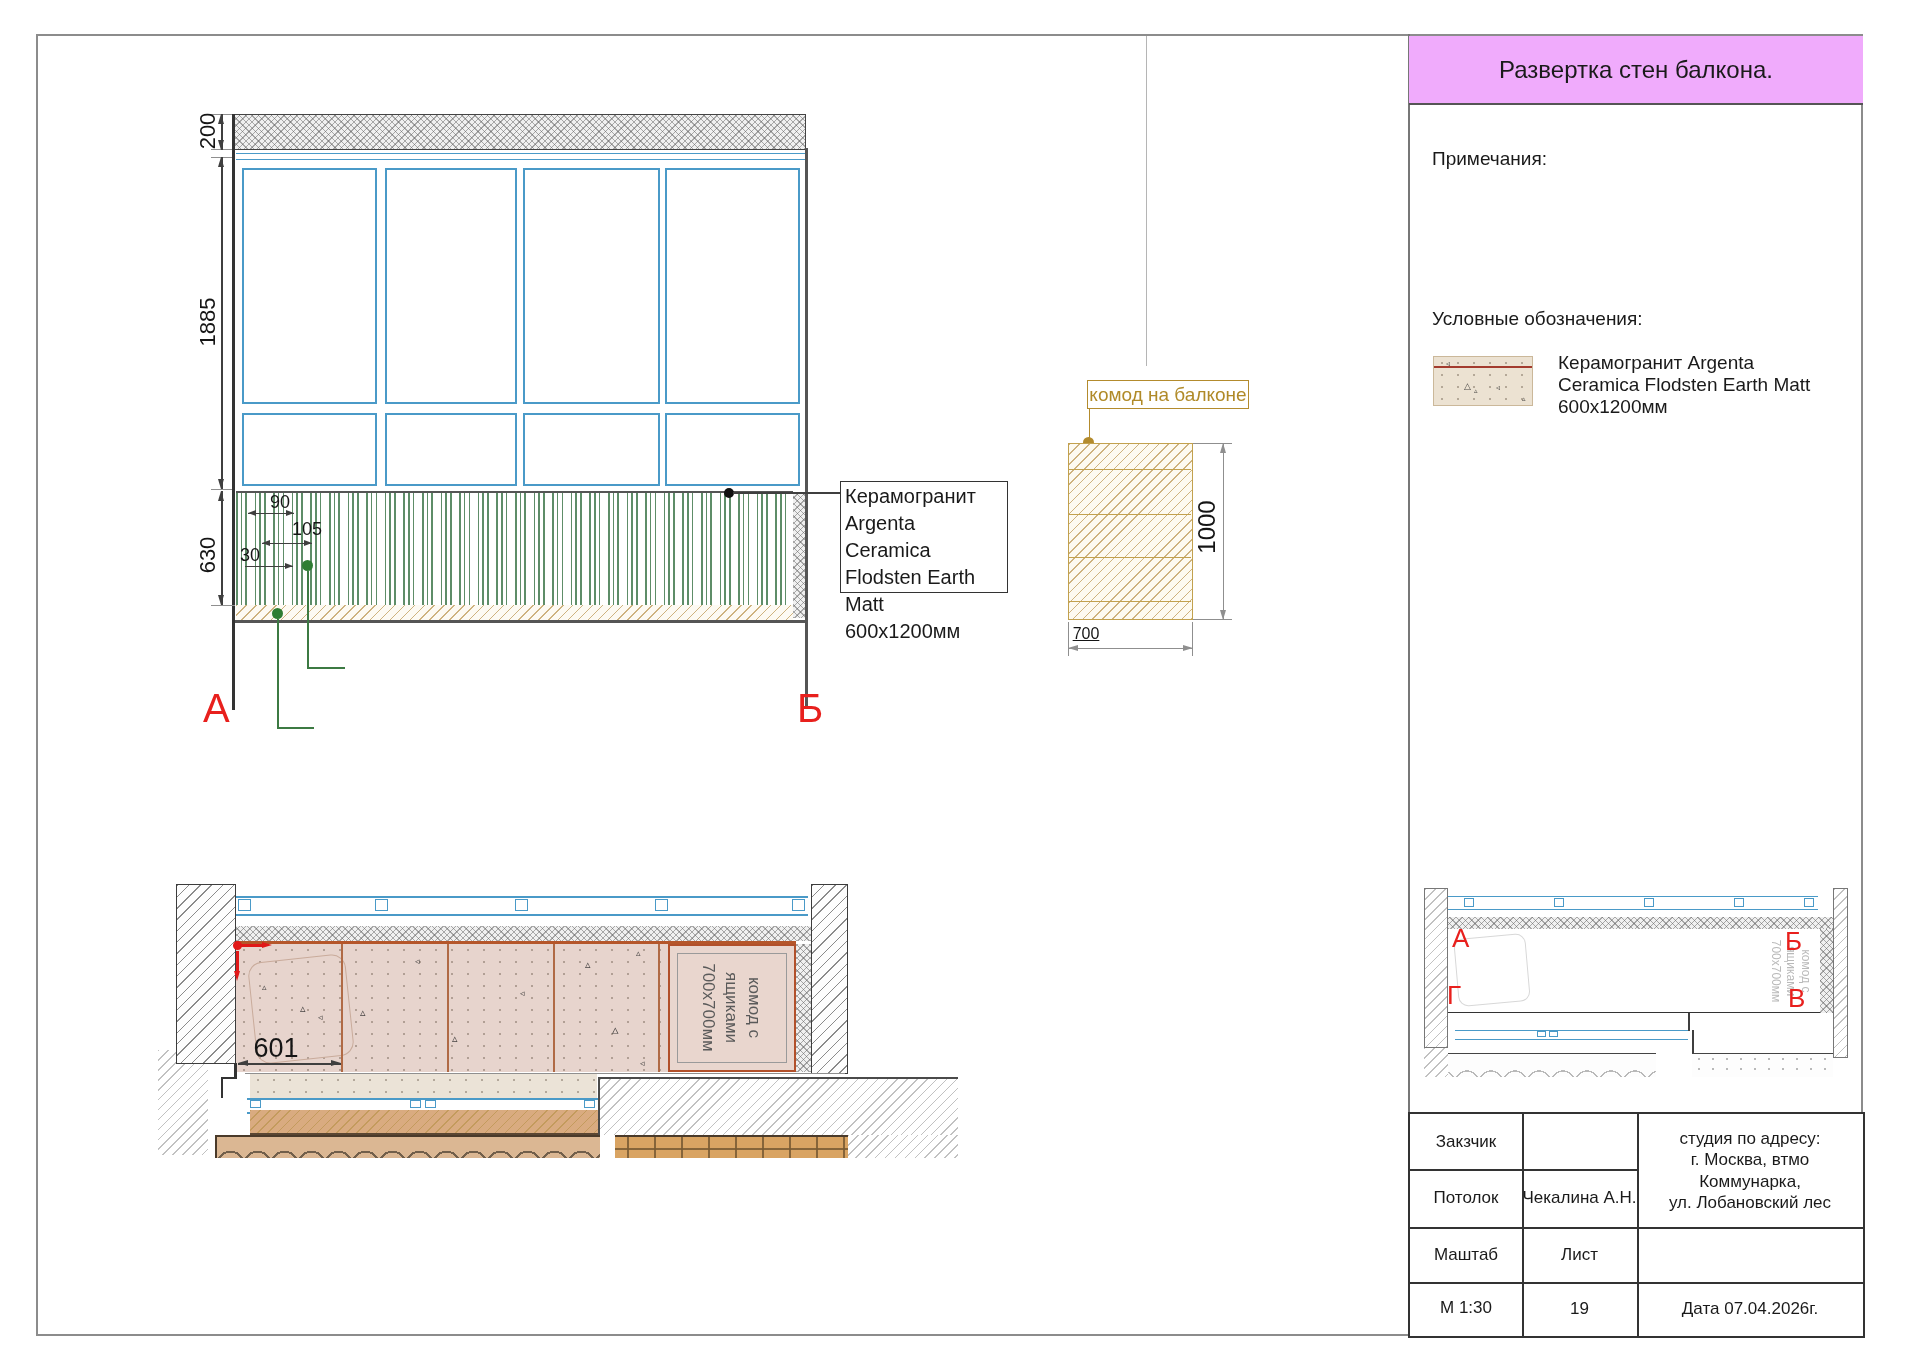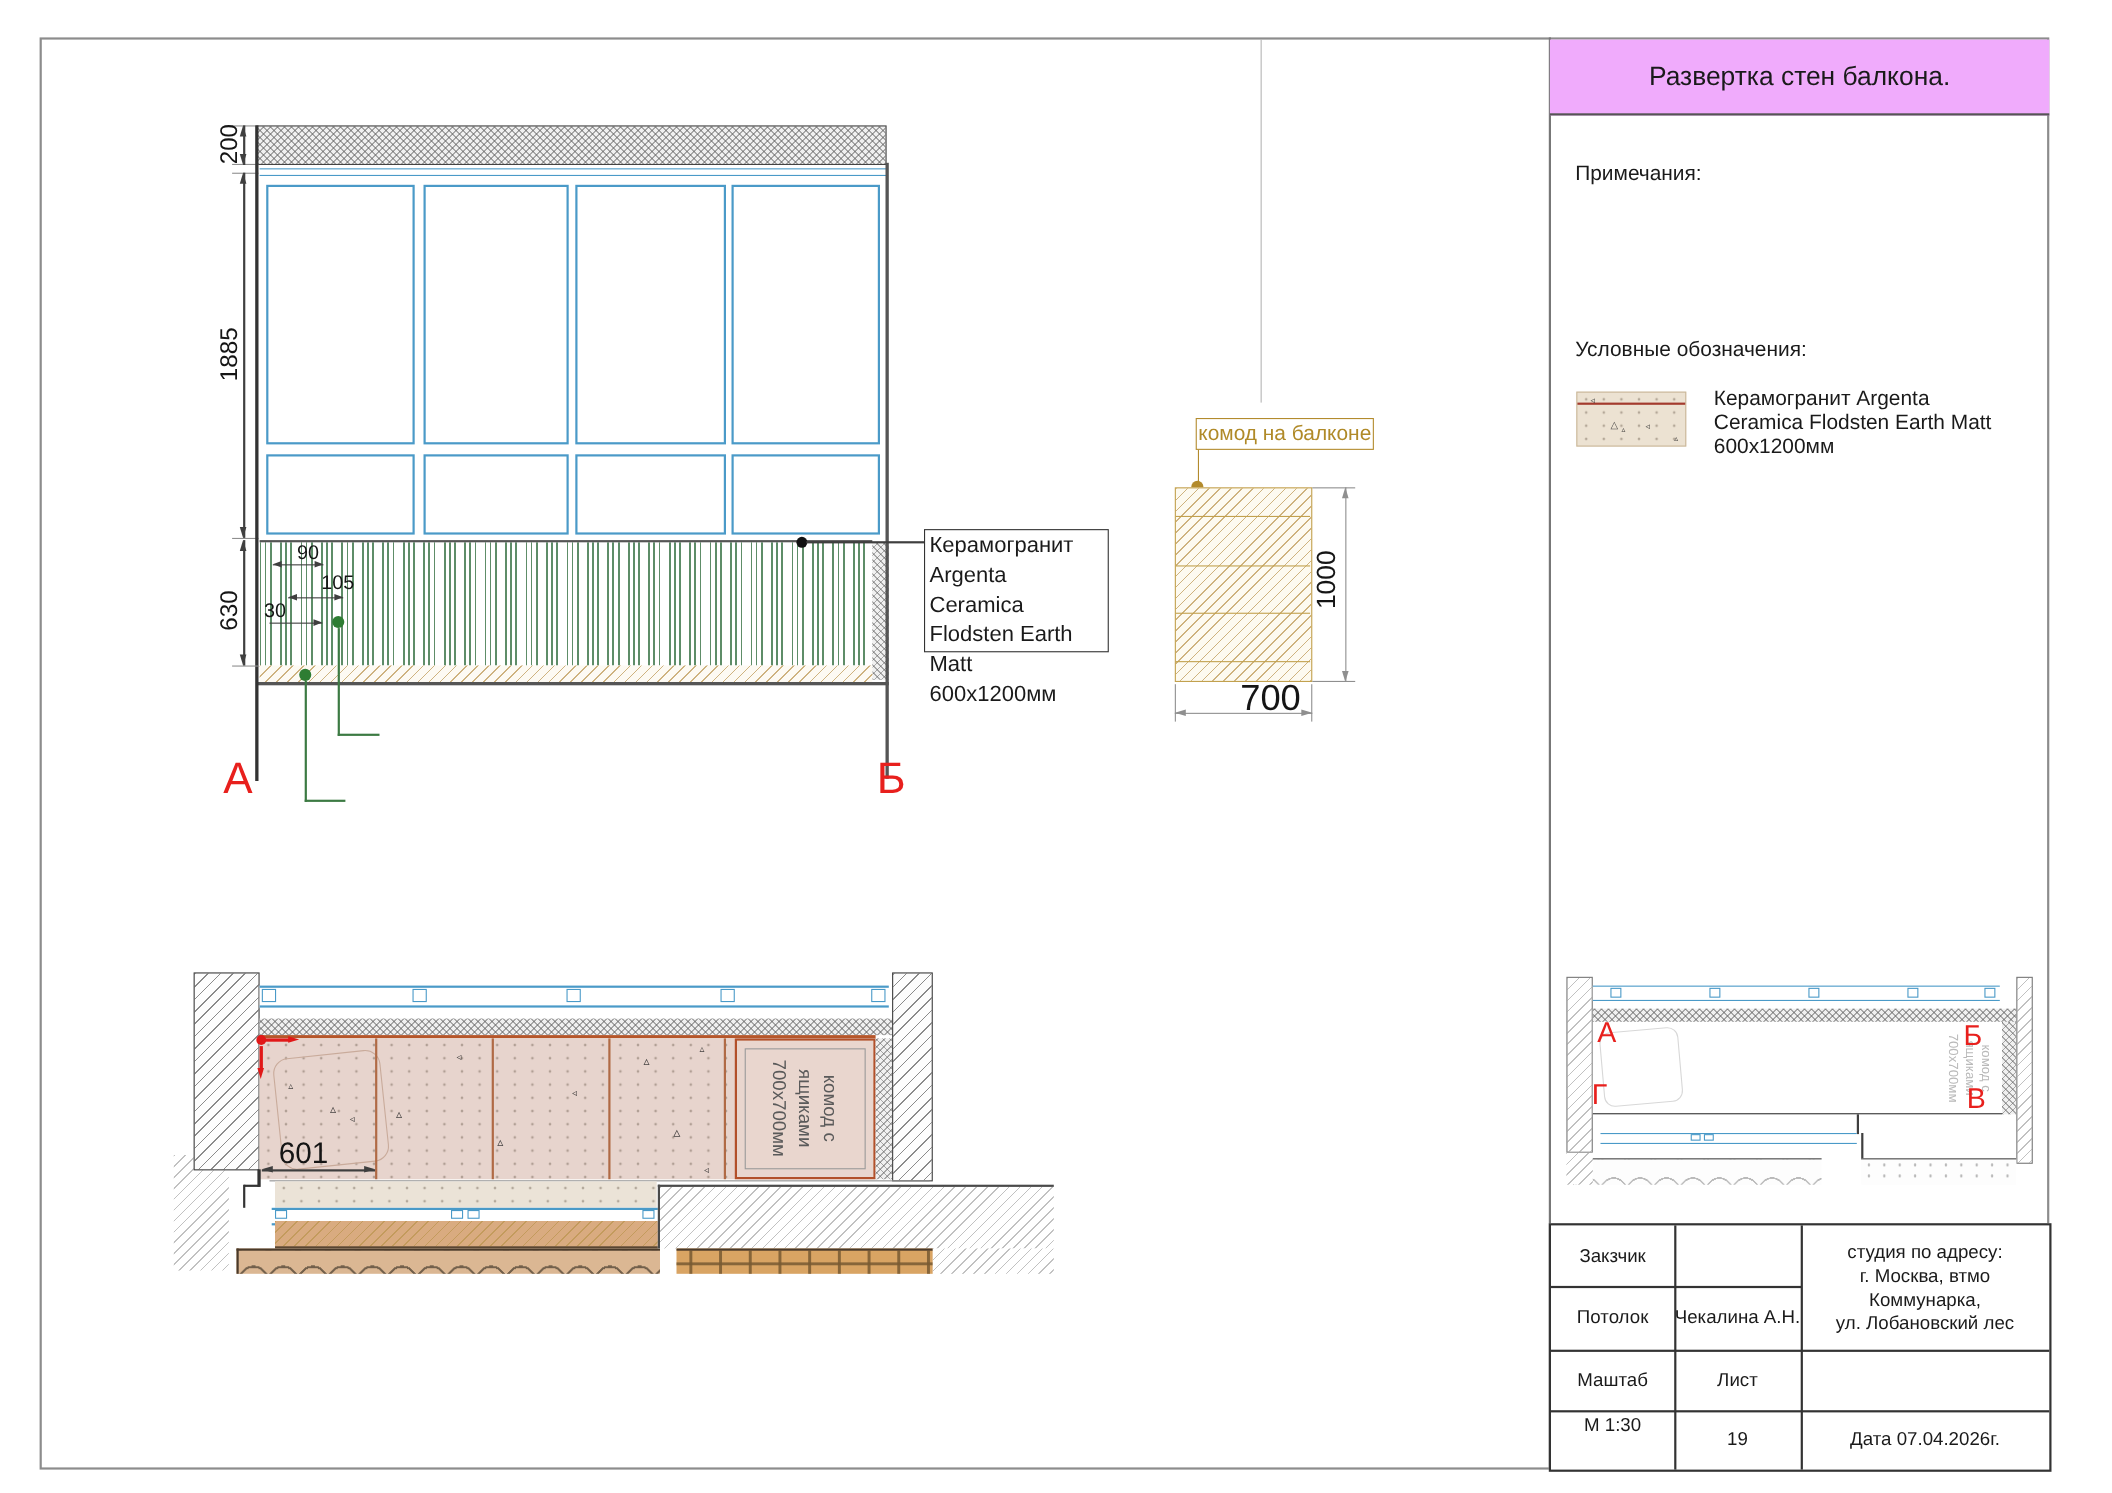--- a/index.html
+++ b/index.html
@@ -81,21 +81,21 @@
     <div class="cell" style="left:0;top:0;width:112px;height:55px;">Закзчик</div>
     <div class="cell" style="left:112px;top:0;width:115px;height:55px;"></div>
     <div class="cell" style="left:0;top:55px;width:112px;height:58px;">Потолок</div>
     <div class="cell" style="left:112px;top:55px;width:115px;height:58px;line-height:1.2;">Чекалина А.Н.</div>
     <div class="cell pre" style="left:227px;top:0;width:226px;height:113px;line-height:1.25;">студия по адресу:
 г. Москва, втмо
 Коммунарка,
 ул. Лобановский лес</div>
     <div class="cell" style="left:0;top:113px;width:112px;height:55px;">Маштаб</div>
     <div class="cell" style="left:112px;top:113px;width:115px;height:55px;">Лист</div>
-    <div class="cell" style="left:0;top:156px;width:112px;height:52px;">М 1:30</div>
+    <div class="cell" style="left:0;top:168px;width:112px;height:52px;">М 1:30</div>
     <div class="cell" style="left:112px;top:168px;width:115px;height:54px;">19</div>
     <div class="cell" style="left:227px;top:168px;width:226px;height:54px;">Дата 07.04.2026г.</div>
   </div>
 
   <div class="abs hatchlite" style="left:1424px;top:888px;width:24px;height:160px;border:1px solid #777;box-sizing:border-box;"></div>
   <div class="blueband" style="left:1448px;top:896px;width:370px;height:12px;border-width:1.5px;">
     <div class="post" style="left:16px;top:1px;width:8px;height:7px;"></div>
     <div class="post" style="left:106px;top:1px;width:8px;height:7px;"></div>
     <div class="post" style="left:196px;top:1px;width:8px;height:7px;"></div>
     <div class="post" style="left:286px;top:1px;width:8px;height:7px;"></div>
@@ -211,21 +211,21 @@
   <div class="vl thin" style="left:1223px;top:443px;width:1.2px;height:177px;"></div>
   <div class="arr arr-u" style="left:1220px;top:443px;border-bottom-color:#8f8f8f;"></div>
   <div class="arr arr-d" style="left:1220px;top:610px;border-top-color:#8f8f8f;"></div>
   <div class="dim rotccw center" style="left:1174px;top:517px;width:66px;height:20px;font-size:24px;">1000</div>
 
   <div class="vl thin" style="left:1068px;top:622px;width:1px;height:34px;"></div>
   <div class="vl thin" style="left:1192px;top:622px;width:1px;height:34px;"></div>
   <div class="hl thin" style="left:1068px;top:648px;width:125px;height:1.2px;"></div>
   <div class="arr arr-l" style="left:1068px;top:645px;border-right-color:#8f8f8f;"></div>
   <div class="arr arr-r" style="left:1183px;top:645px;border-left-color:#8f8f8f;"></div>
-  <div class="dim center" style="left:1125px;top:622px;width:60px;height:24px;font-size:33px;">700</div>
+  <div class="dim center" style="left:1056px;top:622px;width:60px;height:24px;font-size:16px;text-decoration:underline;">700</div>
 
   <div class="abs hatchlite" style="left:158px;top:1050px;width:50px;height:105px;"></div>
   <div class="abs hatchf" style="left:176px;top:884px;width:60px;height:180px;border:1.5px solid #3c3c3c;box-sizing:border-box;"></div>
   <div class="blueband" style="left:236px;top:896px;width:572px;height:16px;">
     <div class="post" style="left:2px;top:1px;width:11px;height:10px;"></div>
     <div class="post" style="left:139px;top:1px;width:11px;height:10px;"></div>
     <div class="post" style="left:279px;top:1px;width:11px;height:10px;"></div>
     <div class="post" style="left:419px;top:1px;width:11px;height:10px;"></div>
     <div class="post" style="left:556px;top:1px;width:11px;height:10px;"></div>
   </div>

